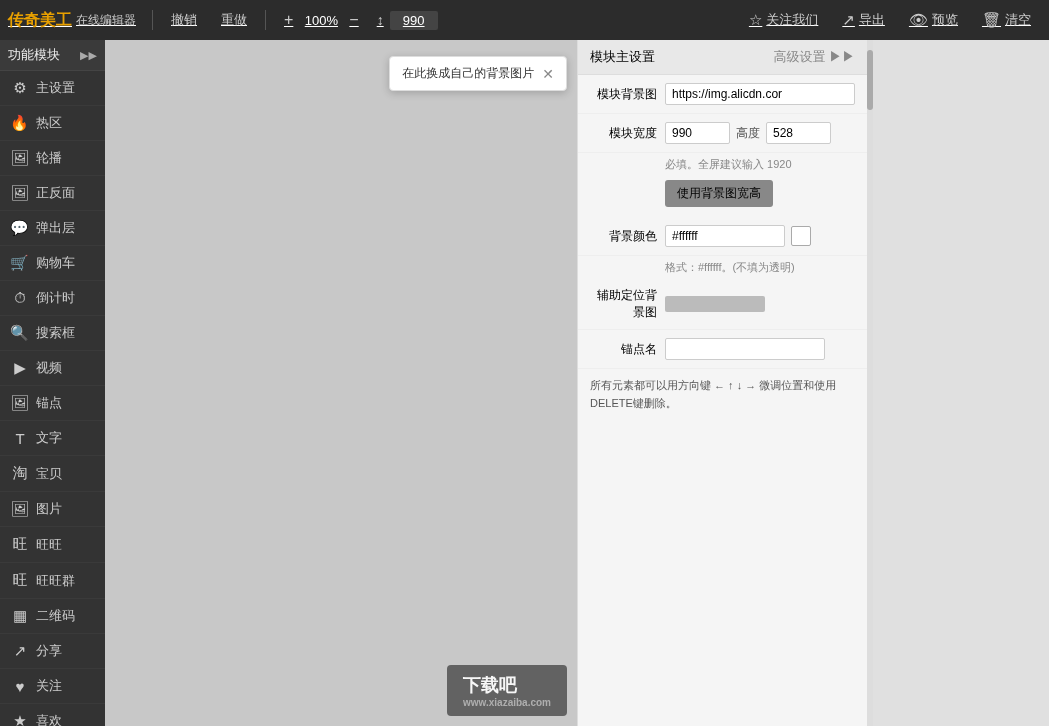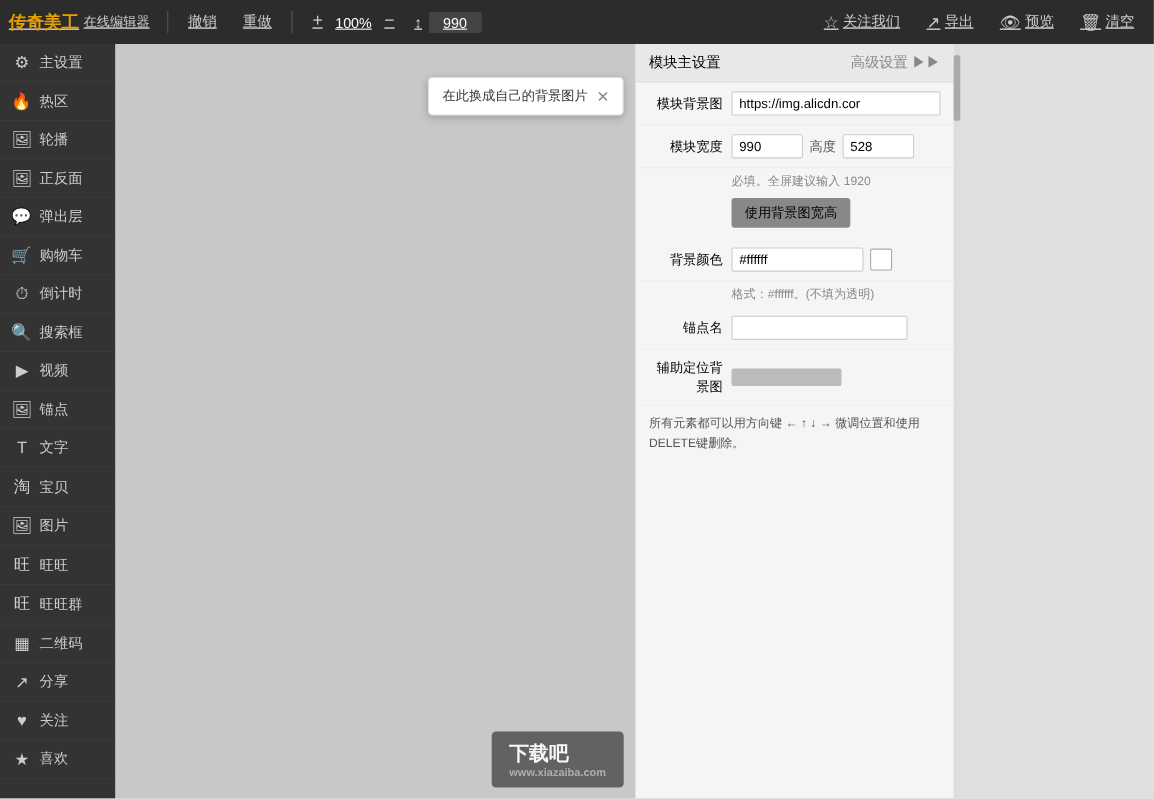--- a/index.html
+++ b/index.html
@@ -112,21 +112,21 @@
     .right-scrollbar {
       width: 6px; background: #ddd; flex-shrink: 0;
     }
     .right-scrollbar-thumb {
       width: 6px; height: 60px; background: #aaa; border-radius: 3px;
       margin-top: 10px;
     }
 
     
     .tooltip-box {
-      position: absolute; top: 30px; right: 10px;
+      position: absolute; top: 16px; right: 10px;
       background: #fff; border: 1px solid #ddd; border-radius: 4px;
       padding: 8px 12px; font-size: 12px; color: #333;
       box-shadow: 0 2px 8px rgba(0,0,0,0.2); white-space: nowrap;
       display: flex; align-items: center; gap: 8px;
       z-index: 100;
     }
     .tooltip-close { cursor: pointer; color: #888; font-size: 14px; }
 
     
     .watermark {
@@ -181,20 +181,24 @@
     <button class="topbar-right-btn">
       <span class="btn-icon">🗑</span>
       <span>清空</span>
     </button>
   </div>
 </div>
 
 <div class="main">
 
   <div class="sidebar">
+    <div class="sidebar-header">
+      <span>功能模块</span>
+      <span class="sidebar-header-arrow">▶▶</span>
+    </div>
 
   <div class="sidebar-item">
       <span class="sidebar-item-icon">⚙</span>
       <span class="sidebar-item-label">主设置</span>
     </div>
       <div class="sidebar-item">
       <span class="sidebar-item-icon">🔥</span>
       <span class="sidebar-item-label">热区</span>
     </div>
       <div class="sidebar-item">
@@ -323,35 +327,35 @@
             <div class="color-row">
               <input class="color-input" type="text" value="#ffffff" style="">
               <div class="color-swatch"></div>
             </div>
           </div>
         </div>
 
         <div class="hint-text">格式：#ffffff。(不填为透明)</div>
 
         <div class="form-row">
-          <div class="form-label">锚点名</div>
-          <div class="form-value">
-            <input class="anchor-input" type="text" style="">
-          </div>
-        </div>
-
-        <div class="form-row">
           <div class="form-label">辅助定位背景图</div>
           <div class="form-value">
             <div class="bg-image-row">
               <div class="bg-image-bar"></div>
             </div>
           </div>
         </div>
 
+        <div class="form-row">
+          <div class="form-label">锚点名</div>
+          <div class="form-value">
+            <input class="anchor-input" type="text" style="">
+          </div>
+        </div>
+
         <div class="info-text">
           <span>所有元素都可以用方向键 ← ↑ ↓ → 微调位置和使用DELETE键删除。</span>
         </div>
       </div>
     </div>
 
     <div class="right-scrollbar">
       <div class="right-scrollbar-thumb"></div>
     </div>
   </div>

